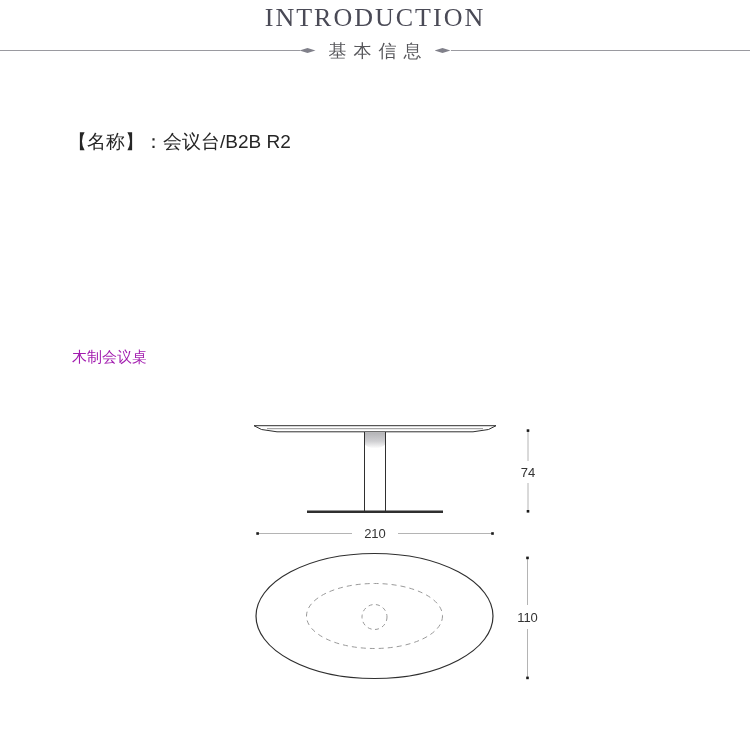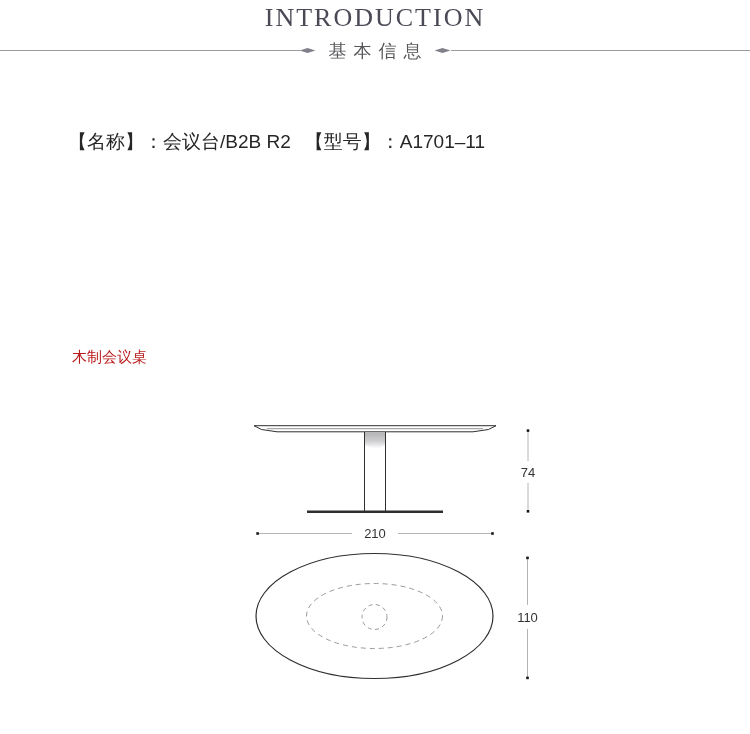--- a/index.html
+++ b/index.html
@@ -42,36 +42,37 @@
     letter-spacing: 7px;
     margin-right: -7px; 
     white-space: nowrap;
   }
 
   
   .spec-list {
     position: absolute;
     top: 129px; left: 68px;
     display: flex;
-    gap: 14px;
+    flex-direction: column;
+    gap: 24px;
   }
   .spec-row {
     font-size: 19px;
     line-height: 26px;
     color: #262626;
     white-space: nowrap;
   }
   .spec-row span { display: inline; }
 
   .product-note {
     position: absolute;
     top: 347px; left: 72px;
     font-size: 15px;
     line-height: 20px;
-    color: #b91c1c;
+    color: #a21caf;
   }
 
   
   .drawing-svg {
     position: absolute;
     top: 408px; left: 0;
     width: 750px; height: 300px;
   }
   .dim-text {
     font-family: "Liberation Sans", sans-serif;
@@ -88,23 +89,20 @@
   <div class="orn-line"></div>
   <div class="orn-diamond left"></div>
   <div class="subtitle-text">基本信息</div>
   <div class="orn-diamond right"></div>
   <div class="orn-line"></div>
 </div>
 
 <div class="spec-list">
   <div class="spec-row">
     <span>【名称】</span><span>：</span><span>会议台/B2B R2</span>
-  </div>
-  <div class="spec-row">
-    <span>【型号】</span><span>：</span><span>A1701–11</span>
   </div>
 </div>
 
 <div class="product-note">木制会议桌</div>
 
 <svg class="drawing-svg" viewBox="0 408 750 300" xmlns="http://www.w3.org/2000/svg">
   <defs>
     <linearGradient id="colGrad" x1="0" y1="0" x2="0" y2="1">
       <stop offset="0" stop-color="#b3b3b6"></stop>
       <stop offset="0.55" stop-color="#cfcfd2"></stop>

